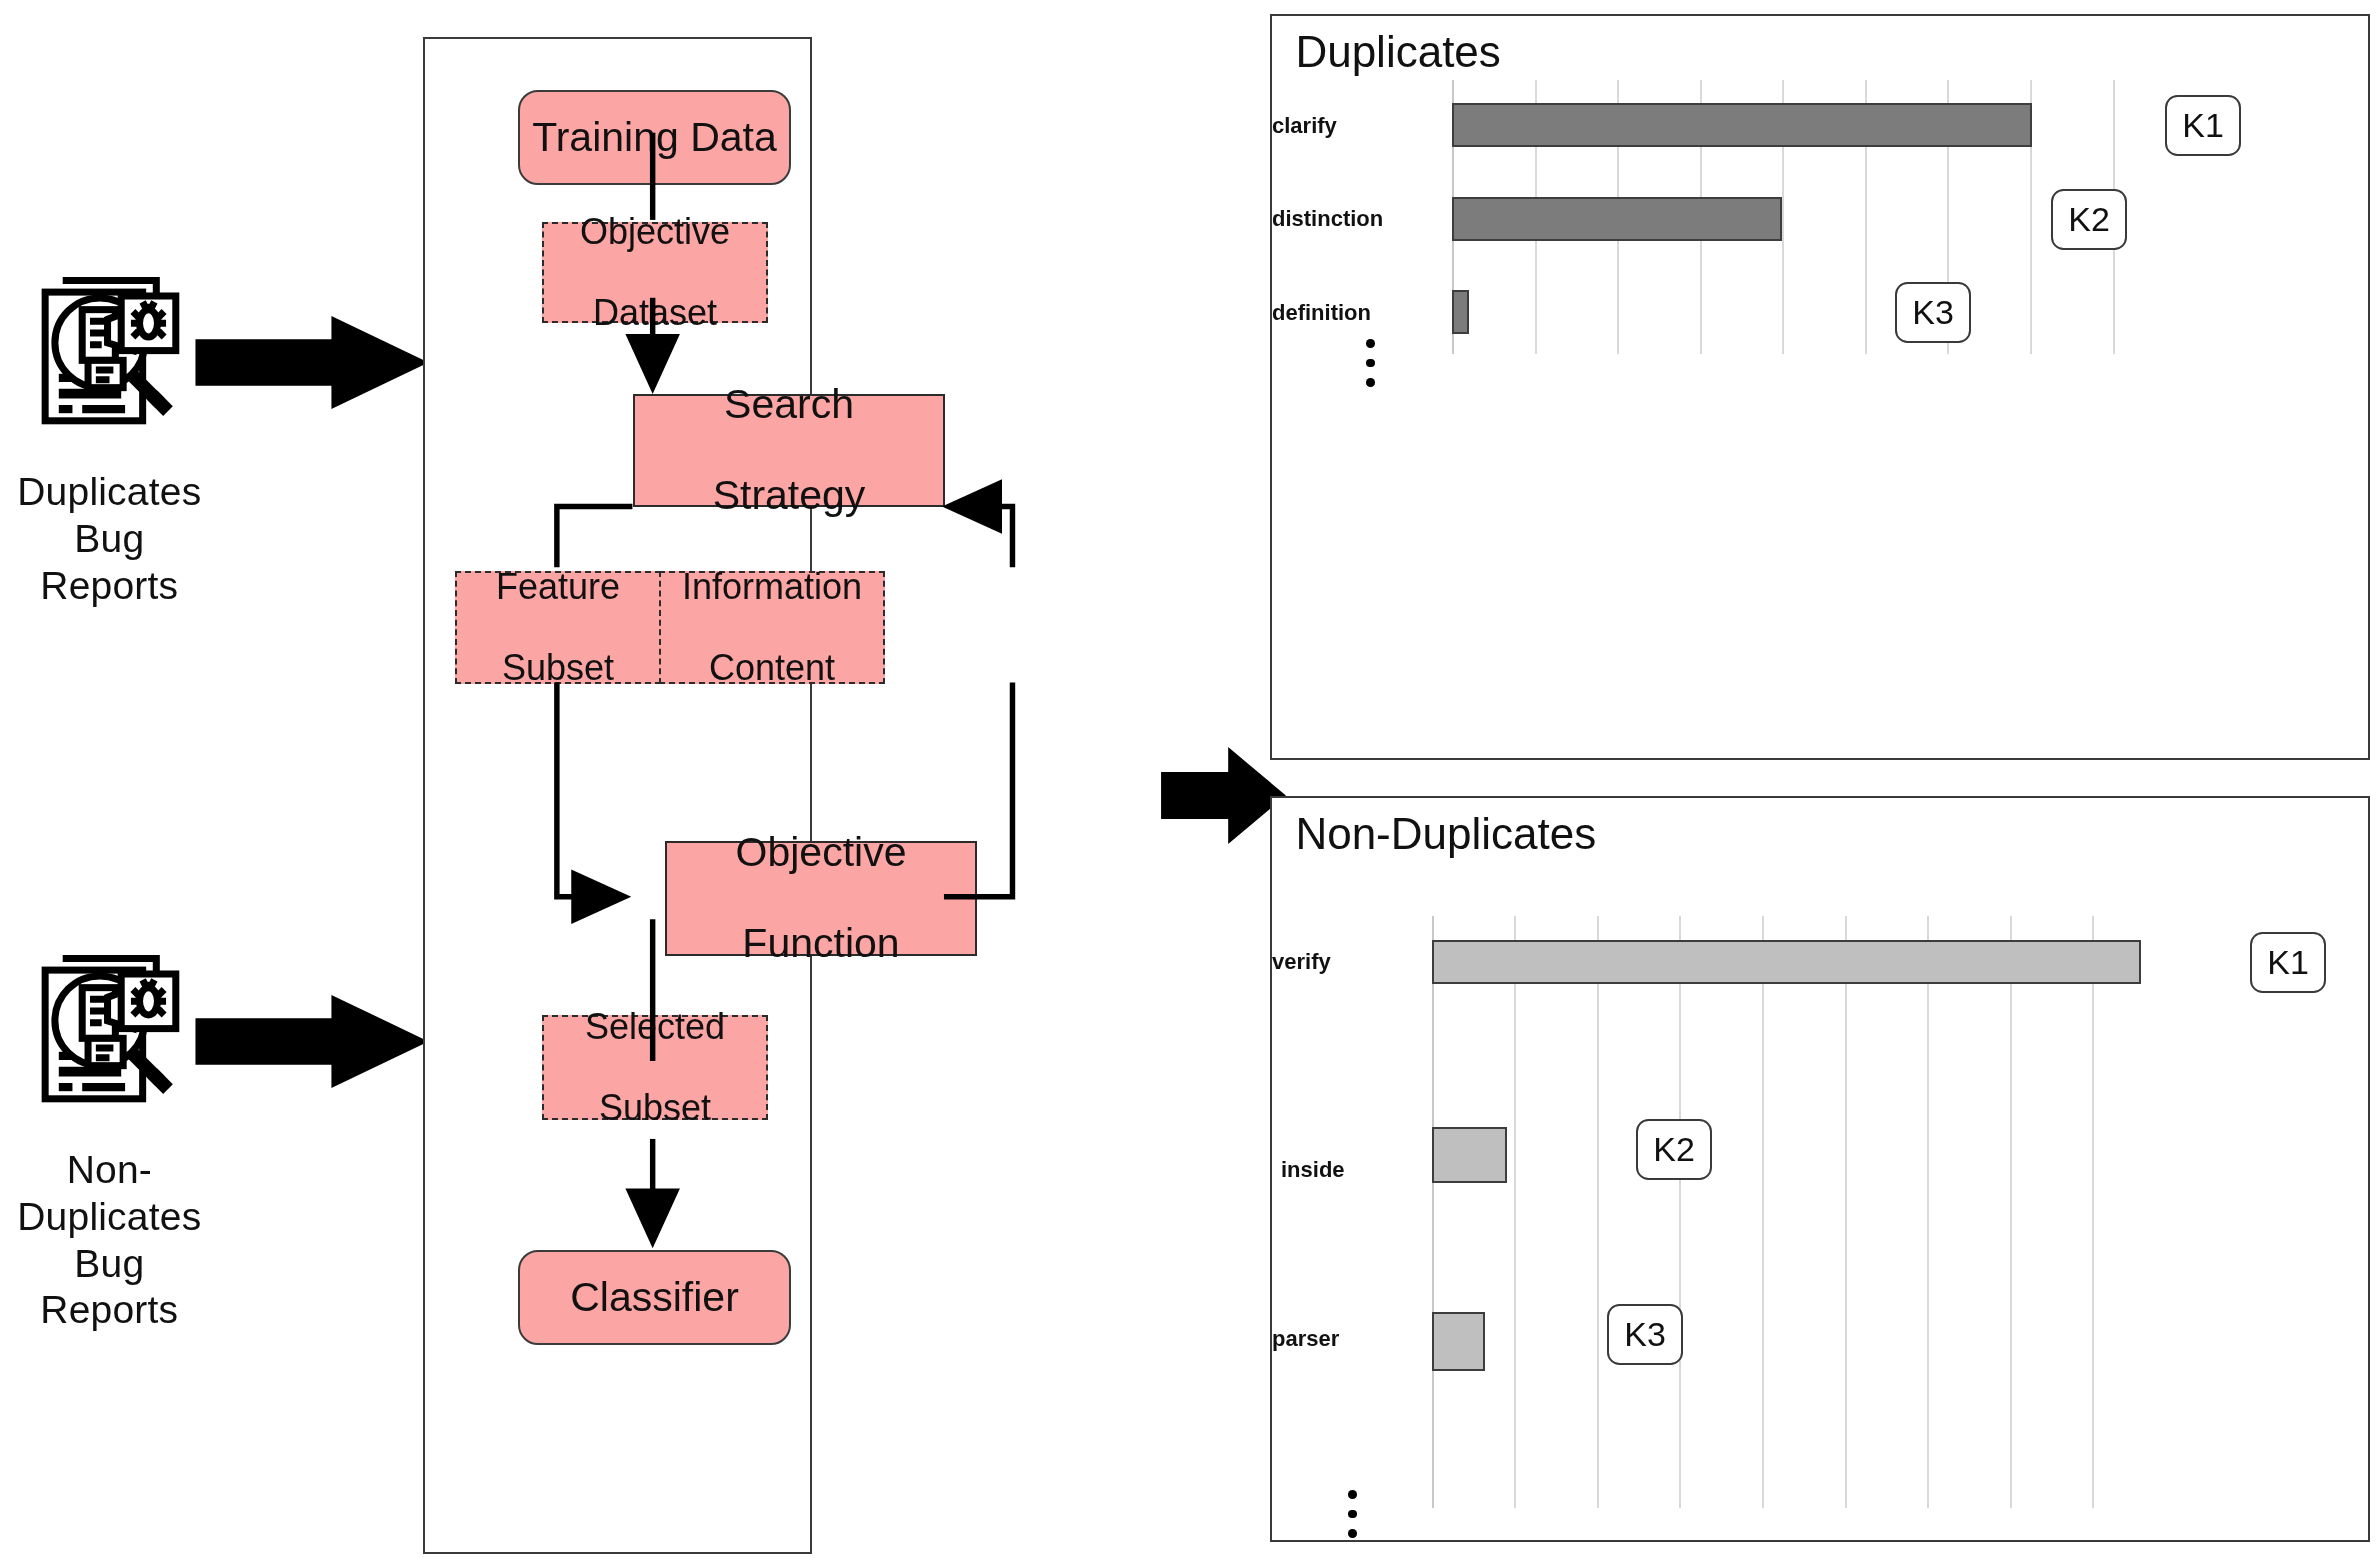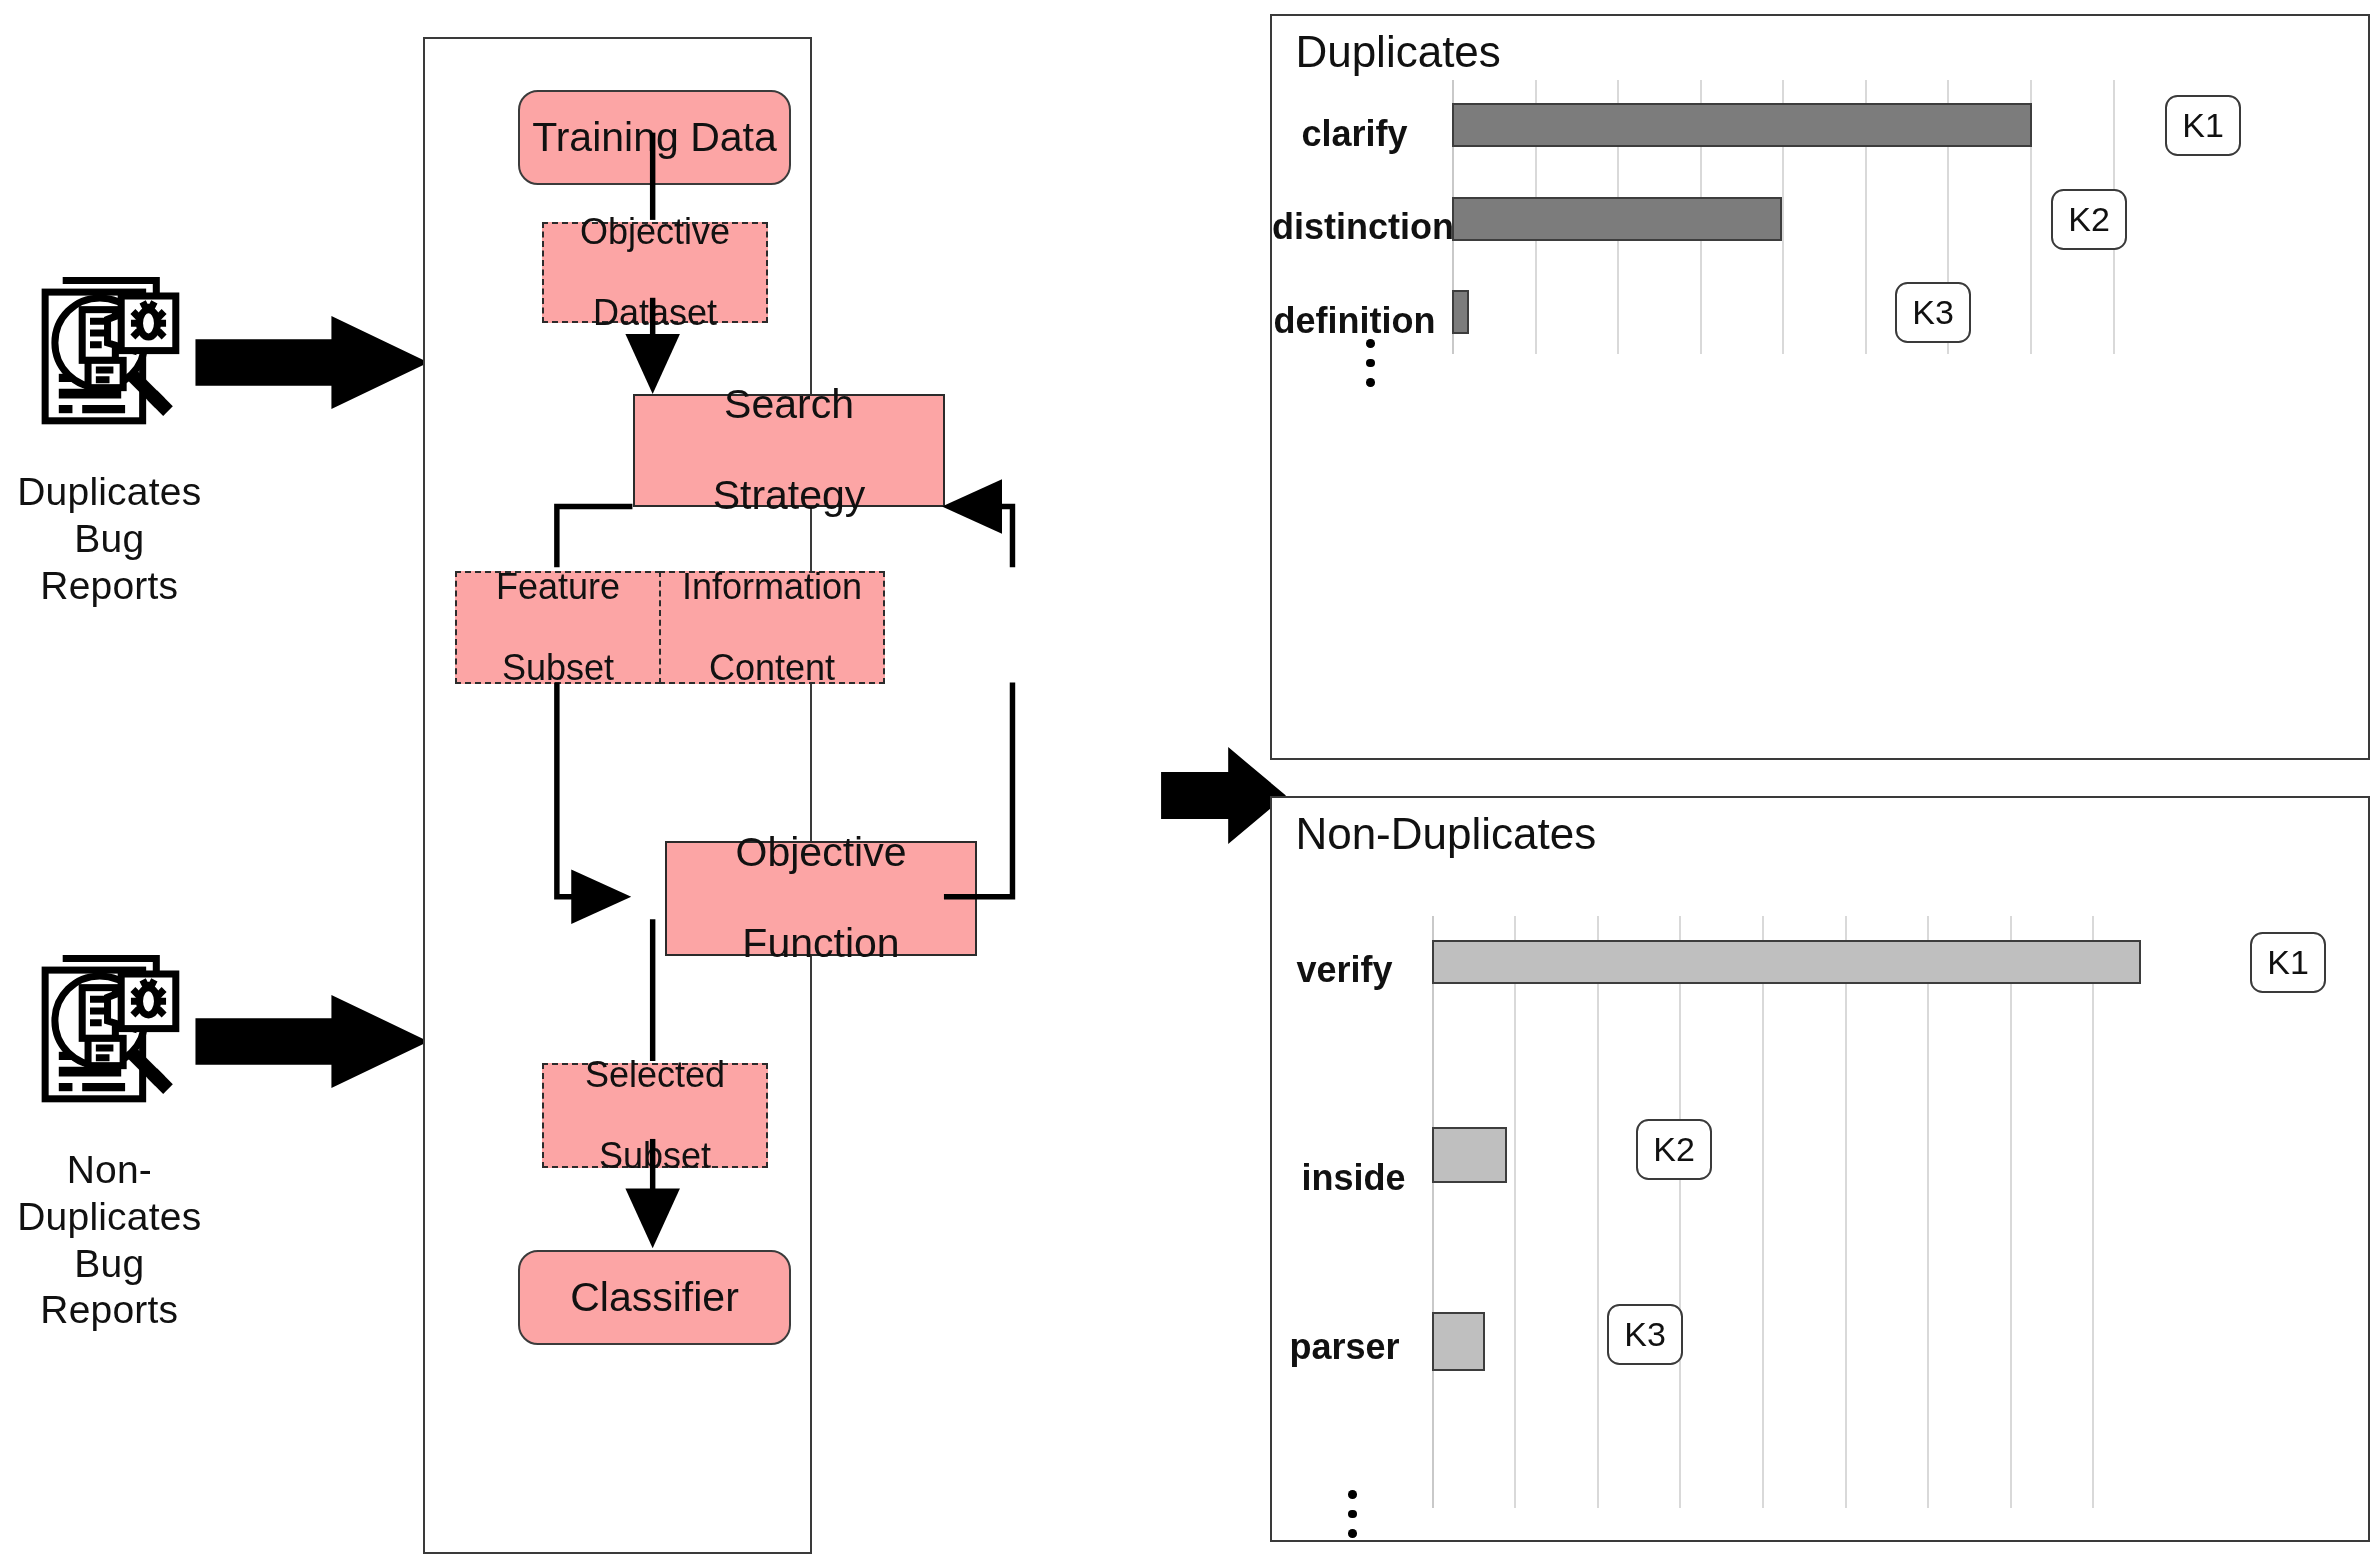--- a/index.html
+++ b/index.html
@@ -35,21 +35,21 @@
   .chart-dup{top:14px;height:746px;}
   .chart-non{top:796px;height:746px;}
   .chart-title{position:absolute;left:23.4px;top:11px;font-size:44px;color:#111;}
 
   .plot{position:absolute;left:0;top:0;width:100%;height:100%;}
   .gridline{position:absolute;width:1.6px;background:#d9d9d9;}
   .axisline{position:absolute;width:2.3px;background:#c9c9c9;}
   .bar{position:absolute;box-sizing:border-box;border:2.3px solid #3d3d3d;}
   .bar-dup{background:#7c7c7c;}
   .bar-non{background:#bfbfbf;}
-  .catlab{position:absolute;font-size:36px;font-weight:bold;color:#111;text-align:center;white-space:nowrap;}
+  .catlab{position:absolute;font-size:22px;font-weight:bold;color:#111;text-align:left;white-space:nowrap;}
   .kbadge{position:absolute;box-sizing:border-box;border:2.3px solid #3a3a3a;border-radius:12.5px;background:#fff;
           display:flex;align-items:center;justify-content:center;font-size:34px;color:#111;}
   .vdots{position:absolute;display:flex;flex-direction:column;align-items:center;justify-content:space-between;}
   .vdots i{display:block;width:8.6px;height:8.6px;border-radius:50%;background:#000;}
 </style>
 </head>
 <body>
 
 <div class="stage">
 
@@ -157,21 +157,21 @@
       </span>
     </div>
 
     <div class="node n-solid" style="left:208px;top:802px;width:312px;height:115px;margin-left:32px;">
       <span>
         <span>Objective</span><br>
         <span>Function</span>
       </span>
     </div>
 
-    <div class="node n-dash" style="left:117px;top:1024px;width:226px;height:105px;">
+    <div class="node n-dash" style="left:117px;top:976px;width:226px;height:105px;">
       <span>
         <span>Selected</span><br>
         <span>Subset</span>
       </span>
     </div>
 
     <div class="node n-round" style="left:93px;top:1211px;width:273px;height:95px;">
       <span>Classifier</span>
     </div>
   </div>

